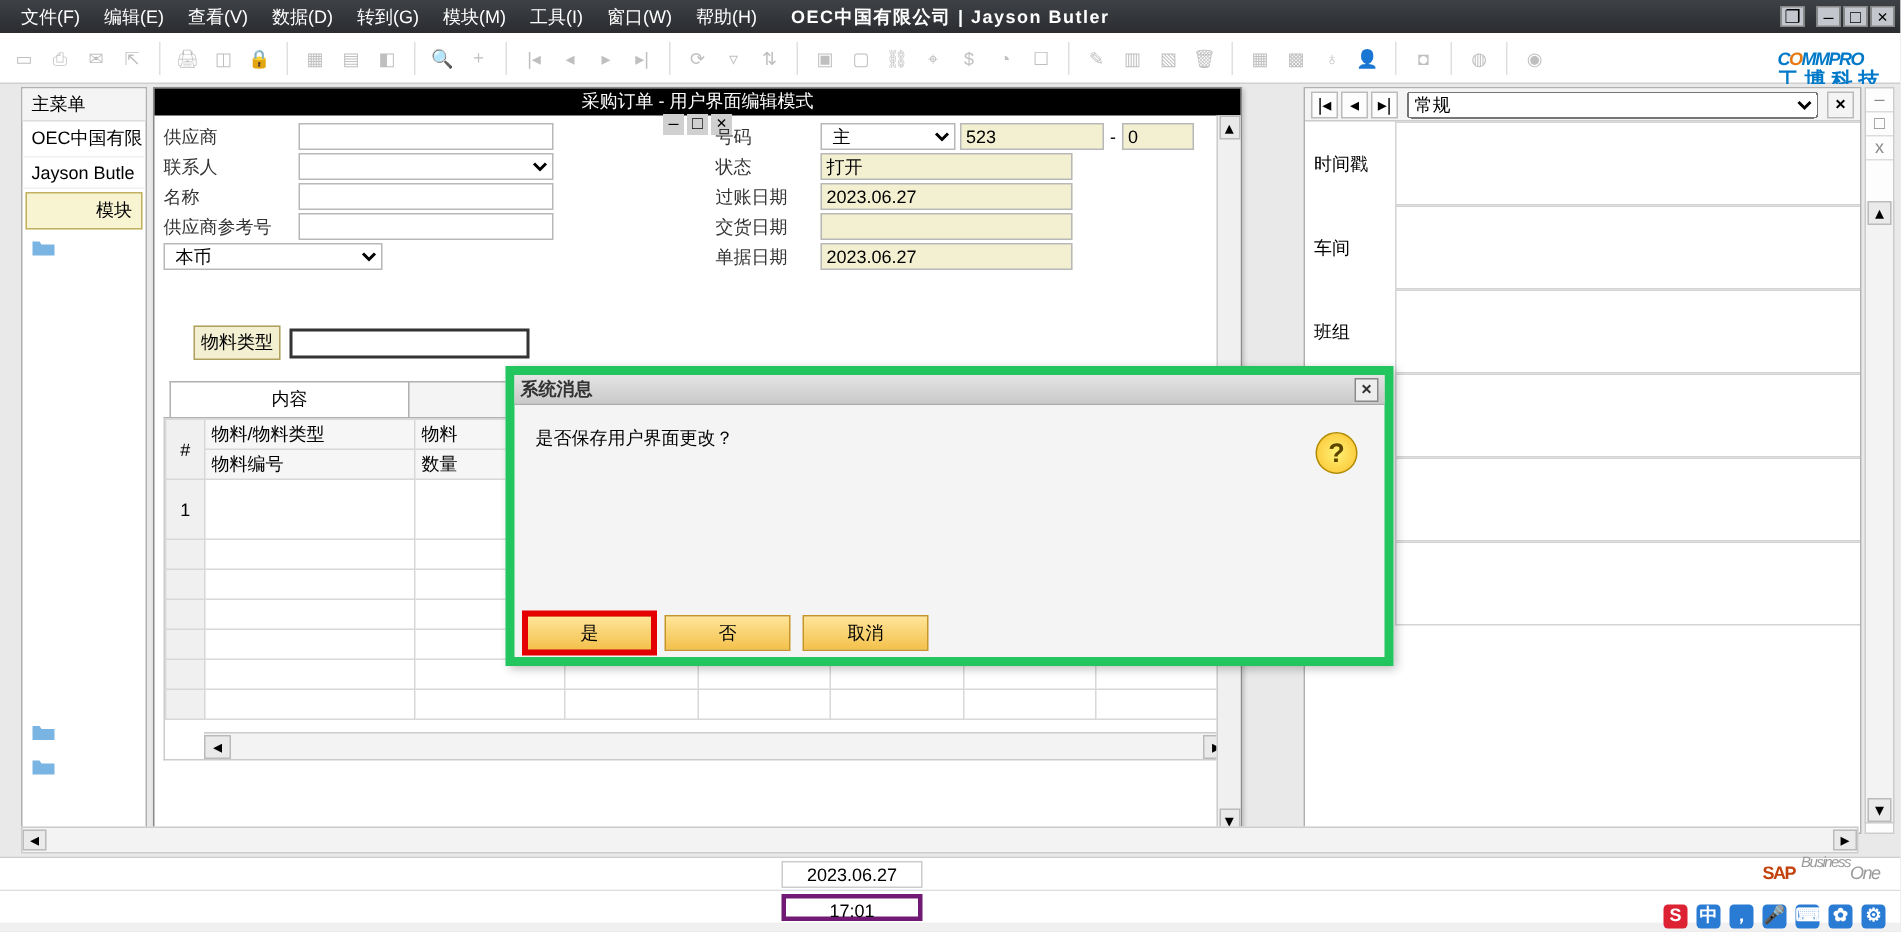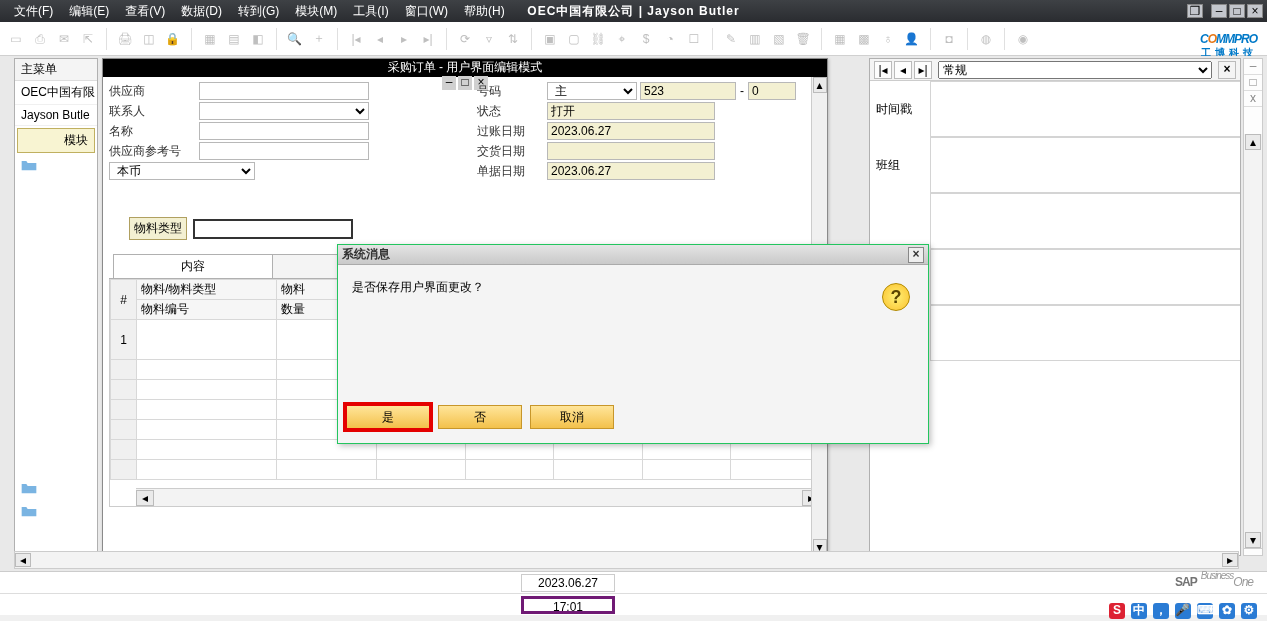--- a/index.html
+++ b/index.html
@@ -11,21 +11,21 @@
   .menubar .title-center { position: absolute; left: 50%; transform: translateX(-50%); font-weight: bold; letter-spacing: 1px; }
   .menubar .winctl { position: absolute; right: 4px; display: flex; gap: 2px; }
   .menubar .winctl span { width: 16px; height: 14px; background: #c3c6cc; display: inline-block; text-align: center; color: #000; line-height: 13px; border: 1px solid #888; }
   .menubar .winctl .cascade { margin-right: 6px; }
 
   
   .toolbar { height: 34px; background: #fff; border-bottom: 1px solid #d0d0d0; display: flex; align-items: center; padding: 0 6px; gap: 4px; position: relative; }
   .toolbar .tbtn { width: 20px; height: 20px; border: 1px solid transparent; display: flex; align-items: center; justify-content: center; color: #bfbfbf; }
   .toolbar .sep { width: 1px; height: 22px; background: #e0e0e0; margin: 0 4px; }
   .toolbar .logo { position: absolute; right: 10px; top: 1px; font-weight: bold; font-style: italic; color: #0079c8; font-size: 22px; letter-spacing: -1px; }
-  .toolbar .logo small { display: block; font-size: 10px; color: #0079c8; font-style: normal; letter-spacing: 4px; line-height: 8px; text-align: right; }
+  .toolbar .logo small { display: block; font-size: 14px; color: #0079c8; font-style: normal; letter-spacing: 4px; line-height: 8px; text-align: right; }
   .toolbar .logo .o { color: #e67817; }
 
   
   .workspace { position: relative; height: 515px; background: #e9e9e9; }
 
   
   .maintree { position: absolute; left: 14px; top: 2px; width: 84px; height: 498px; background: #fff; border: 1px solid #b0b0b0; }
   .maintree .hdr { background: #f4f4f4; border-bottom: 1px solid #ddd; padding: 2px 6px; }
   .maintree .row { padding: 3px 6px; border-bottom: 1px solid #f0f0f0; white-space: nowrap; overflow: hidden; }
   .maintree .row.tab { background: #f8f4d2; border: 1px solid #c0b060; margin: 2px; text-align: right; padding-right: 6px; }
@@ -85,28 +85,28 @@
   .workspace .outer-vscroll { position:absolute; right:4px; top:78px; width:20px; bottom:22px; background:#f3f3f3; border:1px solid #ccc; border-top:none; display:flex; flex-direction:column; justify-content:space-between; align-items:center;}
   .workspace .outer-vscroll span{width:16px;height:16px;text-align:center;line-height:14px;background:#eaeaea;border:1px solid #bbb;}
   .workspace .outer-hscroll { position:absolute; left:14px; bottom:2px; right:28px; height:18px; background:#f3f3f3; border:1px solid #ccc; display:flex; justify-content:space-between; align-items:center;}
   .workspace .outer-hscroll span{width:16px;height:14px;text-align:center;line-height:12px;background:#eaeaea;border:1px solid #bbb;}
 
   
   .statusbar { height: 22px; background: #fff; border-top: 1px solid #ccc; display: flex; align-items: center; position: relative; }
   .statusbar .cell { border: 1px solid #ccc; height: 18px; line-height: 16px; text-align: center; }
   .statusbar .date { width: 94px; margin-left: 521px; }
   .statusbar .sapb1 { position: absolute; right: 14px; bottom: 2px; color: #9a9a9a; font-style: italic; font-size: 18px; letter-spacing: -1px; }
-  .statusbar .sapb1 b { color: #737373; font-style: normal; }
+  .statusbar .sapb1 b { color: #c2410c; font-style: normal; }
   .status2 { height: 22px; background: #fff; border-top: 1px solid #ddd; display: flex; align-items: center; }
   .status2 .time { border: 3px solid #701a75; height: 18px; line-height: 16px; text-align: center; width: 94px; margin-left: 521px; }
   .ime { position: absolute; right: 10px; bottom: 2px; display: flex; gap: 6px; align-items: center; }
   .ime span { width: 16px; height: 16px; border-radius: 3px; text-align: center; line-height: 15px; color: #fff; font-weight: bold; }
 
   
-  .dialog { position: absolute; left: 337px; top: 188px; width: 592px; height: 200px; background: #f4f4f4; border: 1px solid #22c55e; box-shadow: 2px 2px 6px rgba(0,0,0,.25); z-index: 50; }
+  .dialog { position: absolute; left: 337px; top: 188px; width: 592px; height: 200px; background: #f4f4f4; border: 6px solid #22c55e; box-shadow: 2px 2px 6px rgba(0,0,0,.25); z-index: 50; }
   .dialog .dtitle { height: 20px; background: linear-gradient(#e4e4e4,#c9c9c9); border-bottom: 1px solid #aaa; display: flex; justify-content: space-between; align-items: center; padding: 0 4px; font-weight: bold; color: #333; }
   .dialog .dtitle .dx { width: 16px; height: 16px; border: 1px solid #888; background: #eee; text-align: center; line-height: 13px; }
   .dialog .dbody { padding: 14px 14px; position: relative; height: 140px; }
   .dialog .qicon { position: absolute; right: 18px; top: 18px; width: 28px; height: 28px; border-radius: 50%; background: radial-gradient(#fff176, #fbc02d); border: 1px solid #b28a00; text-align: center; line-height: 26px; font-size: 18px; font-weight: bold; color: #5b4500; }
   .dialog .btnrow { display: flex; gap: 8px; padding: 0 8px 8px; }
   .dialog .btnrow button { width: 84px; height: 24px; background: linear-gradient(#ffe59a,#f3c14b); border: 1px solid #c7962a; cursor: pointer; }
   .dialog .btnrow .hl { outline: 4px solid #e40000; outline-offset: -1px; }
 </style>
 </head>
 <body>
@@ -388,20 +388,24 @@
       <span class="navbtn">◂</span>
       <span class="navbtn">▸|</span>
       <select><option>常规</option></select>
       <span class="x">×</span>
     </div>
     <div class="field">
         <label>时间戳</label>
         <div class="slot"></div>
       </div>
     <div class="field">
+        <label>车间</label>
+        <div class="slot"></div>
+      </div>
+    <div class="field">
         <label>班组</label>
         <div class="slot"></div>
       </div>
     <div class="field">
         <label></label>
         <div class="slot"></div>
       </div>
     <div class="field">
         <label></label>
         <div class="slot"></div>

